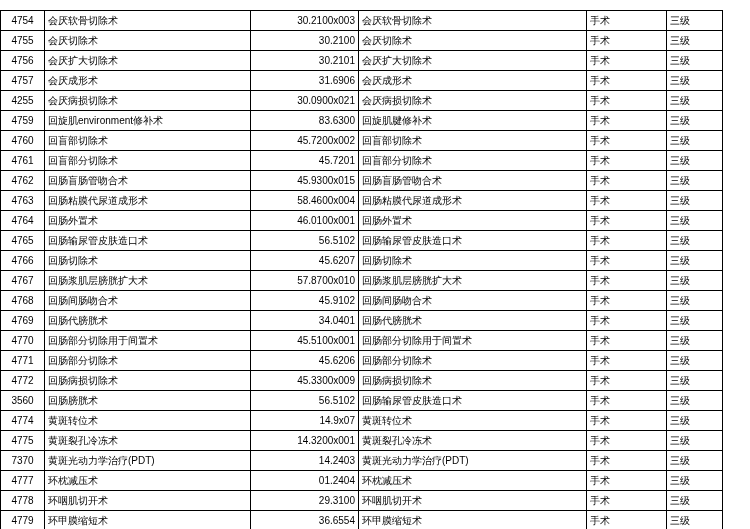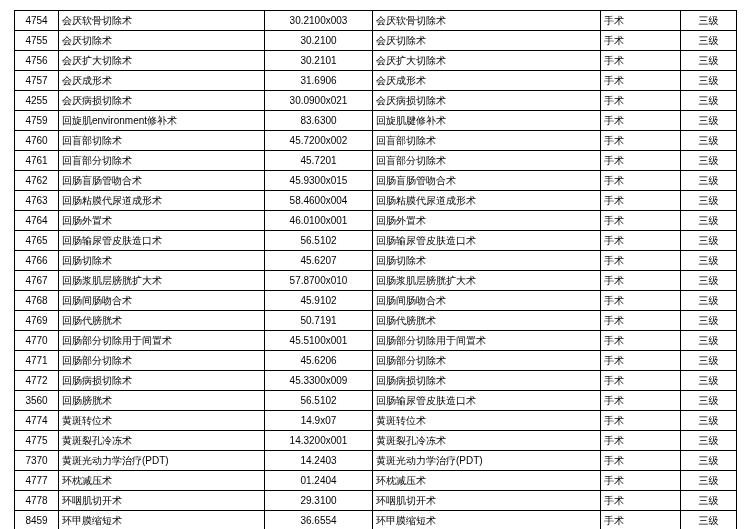--- a/index.html
+++ b/index.html
@@ -12,21 +12,21 @@
     height: 529px;
     font-family: "Liberation Sans", sans-serif;
     color: #000000;
     overflow: hidden;
   }
   .page {
     width: 750px;
     height: 397px;
     position: relative;
     box-sizing: border-box;
-    padding: 10px 14px 0 14px;
+    padding: 10px 14px 0 0;
   }
   table.proc-table {
     border-collapse: collapse;
     table-layout: fixed;
     width: 722px;
     font-size: 10px;
   }
   table.proc-table td {
     border: 1px solid #000000;
     height: 19px;
@@ -37,24 +37,24 @@
   }
   col.c-code   { width: 44px; }
   col.c-name1  { width: 206px; }
   col.c-num    { width: 108px; }
   col.c-name2  { width: 228px; }
   col.c-type   { width: 80px; }
   col.c-level  { width: 56px; }
 
   td.code  { text-align: center; }
   td.name1 { text-align: left; }
-  td.num   { text-align: center; }
+  td.num   { text-align: right; }
   td.name2 { text-align: left; }
   td.type  { }
-  td.level { text-align: center; margin-left: 30px; }
+  td.level { text-align: left; margin-left: 30px; }
 </style>
 </head>
 <body>
 
 <div class="page">
   <table class="proc-table">
     <colgroup>
       <col class="c-code">
       <col class="c-name1">
       <col class="c-num">
@@ -179,21 +179,21 @@
           <td class="code">4768</td>
           <td class="name1">回肠间肠吻合术</td>
           <td class="num">45.9102</td>
           <td class="name2">回肠间肠吻合术</td>
           <td class="type">手术</td>
           <td class="level">三级</td>
         </tr>
         <tr>
           <td class="code">4769</td>
           <td class="name1">回肠代膀胱术</td>
-          <td class="num">50.7191</td>
+          <td class="num">34.0401</td>
           <td class="name2">回肠代膀胱术</td>
           <td class="type">手术</td>
           <td class="level">三级</td>
         </tr>
         <tr>
           <td class="code">4770</td>
           <td class="name1">回肠部分切除用于间置术</td>
           <td class="num">45.5100x001</td>
           <td class="name2">回肠部分切除用于间置术</td>
           <td class="type">手术</td>
@@ -257,21 +257,21 @@
         </tr>
         <tr>
           <td class="code">4778</td>
           <td class="name1">环咽肌切开术</td>
           <td class="num">29.3100</td>
           <td class="name2">环咽肌切开术</td>
           <td class="type">手术</td>
           <td class="level">三级</td>
         </tr>
         <tr>
-          <td class="code">8459</td>
+          <td class="code">4779</td>
           <td class="name1">环甲膜缩短术</td>
           <td class="num">36.6554</td>
           <td class="name2">环甲膜缩短术</td>
           <td class="type">手术</td>
           <td class="level">三级</td>
         </tr>
       </tbody>
   </table>
 </div>
 

